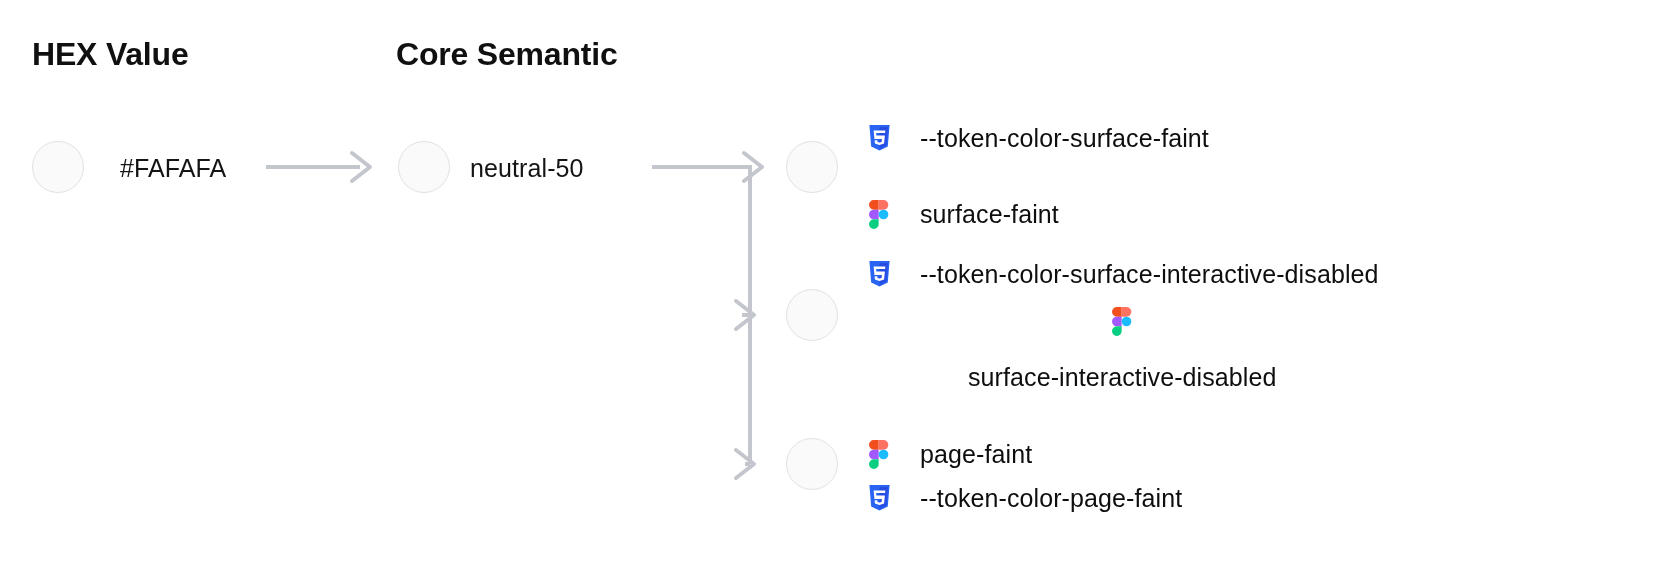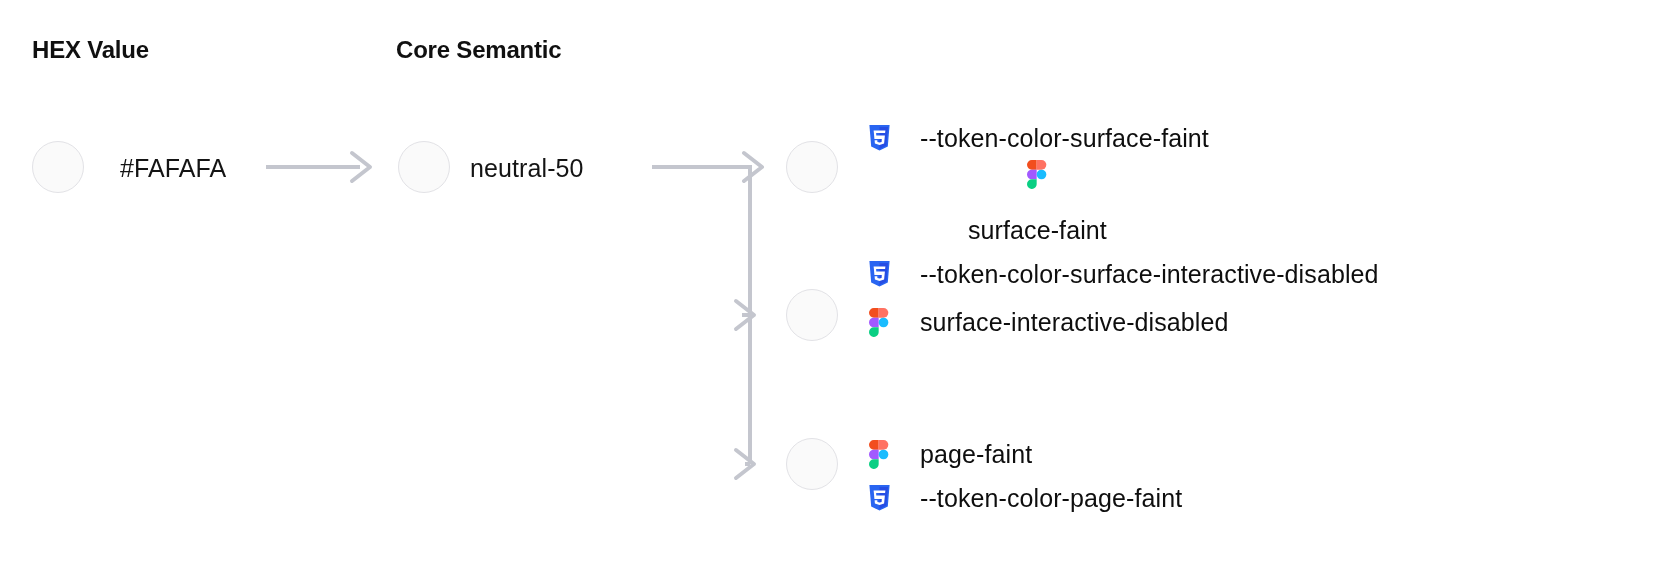--- a/index.html
+++ b/index.html
@@ -18,21 +18,21 @@
 
   .stage {
     position: relative;
     width: 1672px;
     height: 584px;
   }
 
   
   .col-heading {
     position: absolute;
-    font-size: 24px;
+    font-size: 32px;
     font-weight: 700;
     letter-spacing: -0.2px;
     color: #101010;
     white-space: nowrap;
   }
   #heading-hex      { left: 32px;  top: 36px; }
   #heading-core     { left: 396px; top: 36px; }
   #heading-semantic { left: 786px; top: 36px; }
 
   
@@ -152,21 +152,21 @@
     <div class="token-line">
       <span class="icon-slot">
         <svg width="23" height="26" viewBox="0 0 23 26">
           <path d="M1.4 0 L21.6 0 L19.8 21.4 L11.5 25.6 L3.2 21.4 Z" fill="#2965F1"></path>
           <path d="M11.5 1.9 L20 1.9 L18.4 20.4 L11.5 23.9 Z" fill="#264DE4"></path>
           <path d="M5.6 5.4 L17.4 5.4 L17.1 8.1 L8.1 8.1 L8.3 10.6 L16.9 10.6 L16.1 18.6 L11.5 20 L6.9 18.6 L6.6 15.2 L9.3 15.2 L9.45 16.9 L11.5 17.5 L13.6 16.9 L13.8 14 L6.4 14 L5.9 8.1 Z" fill="#FFFFFF"></path>
         </svg>
       </span>
       <span class="token-text">--token-color-surface-faint</span>
     </div>
-    <div class="token-line" style="margin-top:0;flex-direction:column;">
+    <div class="token-line" style="margin-top:32px;">
       <span class="icon-slot">
         <svg width="20" height="29" viewBox="0 0 20 29">
           <path d="M0 4.83 A4.83 4.83 0 0 1 4.83 0 L9.67 0 L9.67 9.67 L4.83 9.67 A4.83 4.83 0 0 1 0 4.83 Z" fill="#F24E1E"></path>
           <path d="M9.67 0 L14.5 0 A4.83 4.83 0 0 1 14.5 9.67 L9.67 9.67 Z" fill="#FF7262"></path>
           <path d="M0 14.5 A4.83 4.83 0 0 1 4.83 9.67 L9.67 9.67 L9.67 19.33 L4.83 19.33 A4.83 4.83 0 0 1 0 14.5 Z" fill="#A259FF"></path>
           <circle cx="14.5" cy="14.5" r="4.83" fill="#1ABCFE"></circle>
           <path d="M0 24.17 A4.83 4.83 0 0 1 4.83 19.33 L9.67 19.33 L9.67 24.17 A4.83 4.83 0 0 1 0 24.17 Z" fill="#0ACF83"></path>
         </svg>
       </span>
       <span class="token-text">surface-faint</span>
@@ -177,21 +177,21 @@
     <div class="token-line">
       <span class="icon-slot">
         <svg width="23" height="26" viewBox="0 0 23 26">
           <path d="M1.4 0 L21.6 0 L19.8 21.4 L11.5 25.6 L3.2 21.4 Z" fill="#2965F1"></path>
           <path d="M11.5 1.9 L20 1.9 L18.4 20.4 L11.5 23.9 Z" fill="#264DE4"></path>
           <path d="M5.6 5.4 L17.4 5.4 L17.1 8.1 L8.1 8.1 L8.3 10.6 L16.9 10.6 L16.1 18.6 L11.5 20 L6.9 18.6 L6.6 15.2 L9.3 15.2 L9.45 16.9 L11.5 17.5 L13.6 16.9 L13.8 14 L6.4 14 L5.9 8.1 Z" fill="#FFFFFF"></path>
         </svg>
       </span>
       <span class="token-text">--token-color-surface-interactive-disabled</span>
     </div>
-    <div class="token-line" style="margin-top:4px;">
+    <div class="token-line" style="margin-top:11px;flex-direction:column;">
       <span class="icon-slot">
         <svg width="20" height="29" viewBox="0 0 20 29">
           <path d="M0 4.83 A4.83 4.83 0 0 1 4.83 0 L9.67 0 L9.67 9.67 L4.83 9.67 A4.83 4.83 0 0 1 0 4.83 Z" fill="#F24E1E"></path>
           <path d="M9.67 0 L14.5 0 A4.83 4.83 0 0 1 14.5 9.67 L9.67 9.67 Z" fill="#FF7262"></path>
           <path d="M0 14.5 A4.83 4.83 0 0 1 4.83 9.67 L9.67 9.67 L9.67 19.33 L4.83 19.33 A4.83 4.83 0 0 1 0 14.5 Z" fill="#A259FF"></path>
           <circle cx="14.5" cy="14.5" r="4.83" fill="#1ABCFE"></circle>
           <path d="M0 24.17 A4.83 4.83 0 0 1 4.83 19.33 L9.67 19.33 L9.67 24.17 A4.83 4.83 0 0 1 0 24.17 Z" fill="#0ACF83"></path>
         </svg>
       </span>
       <span class="token-text">surface-interactive-disabled</span>

